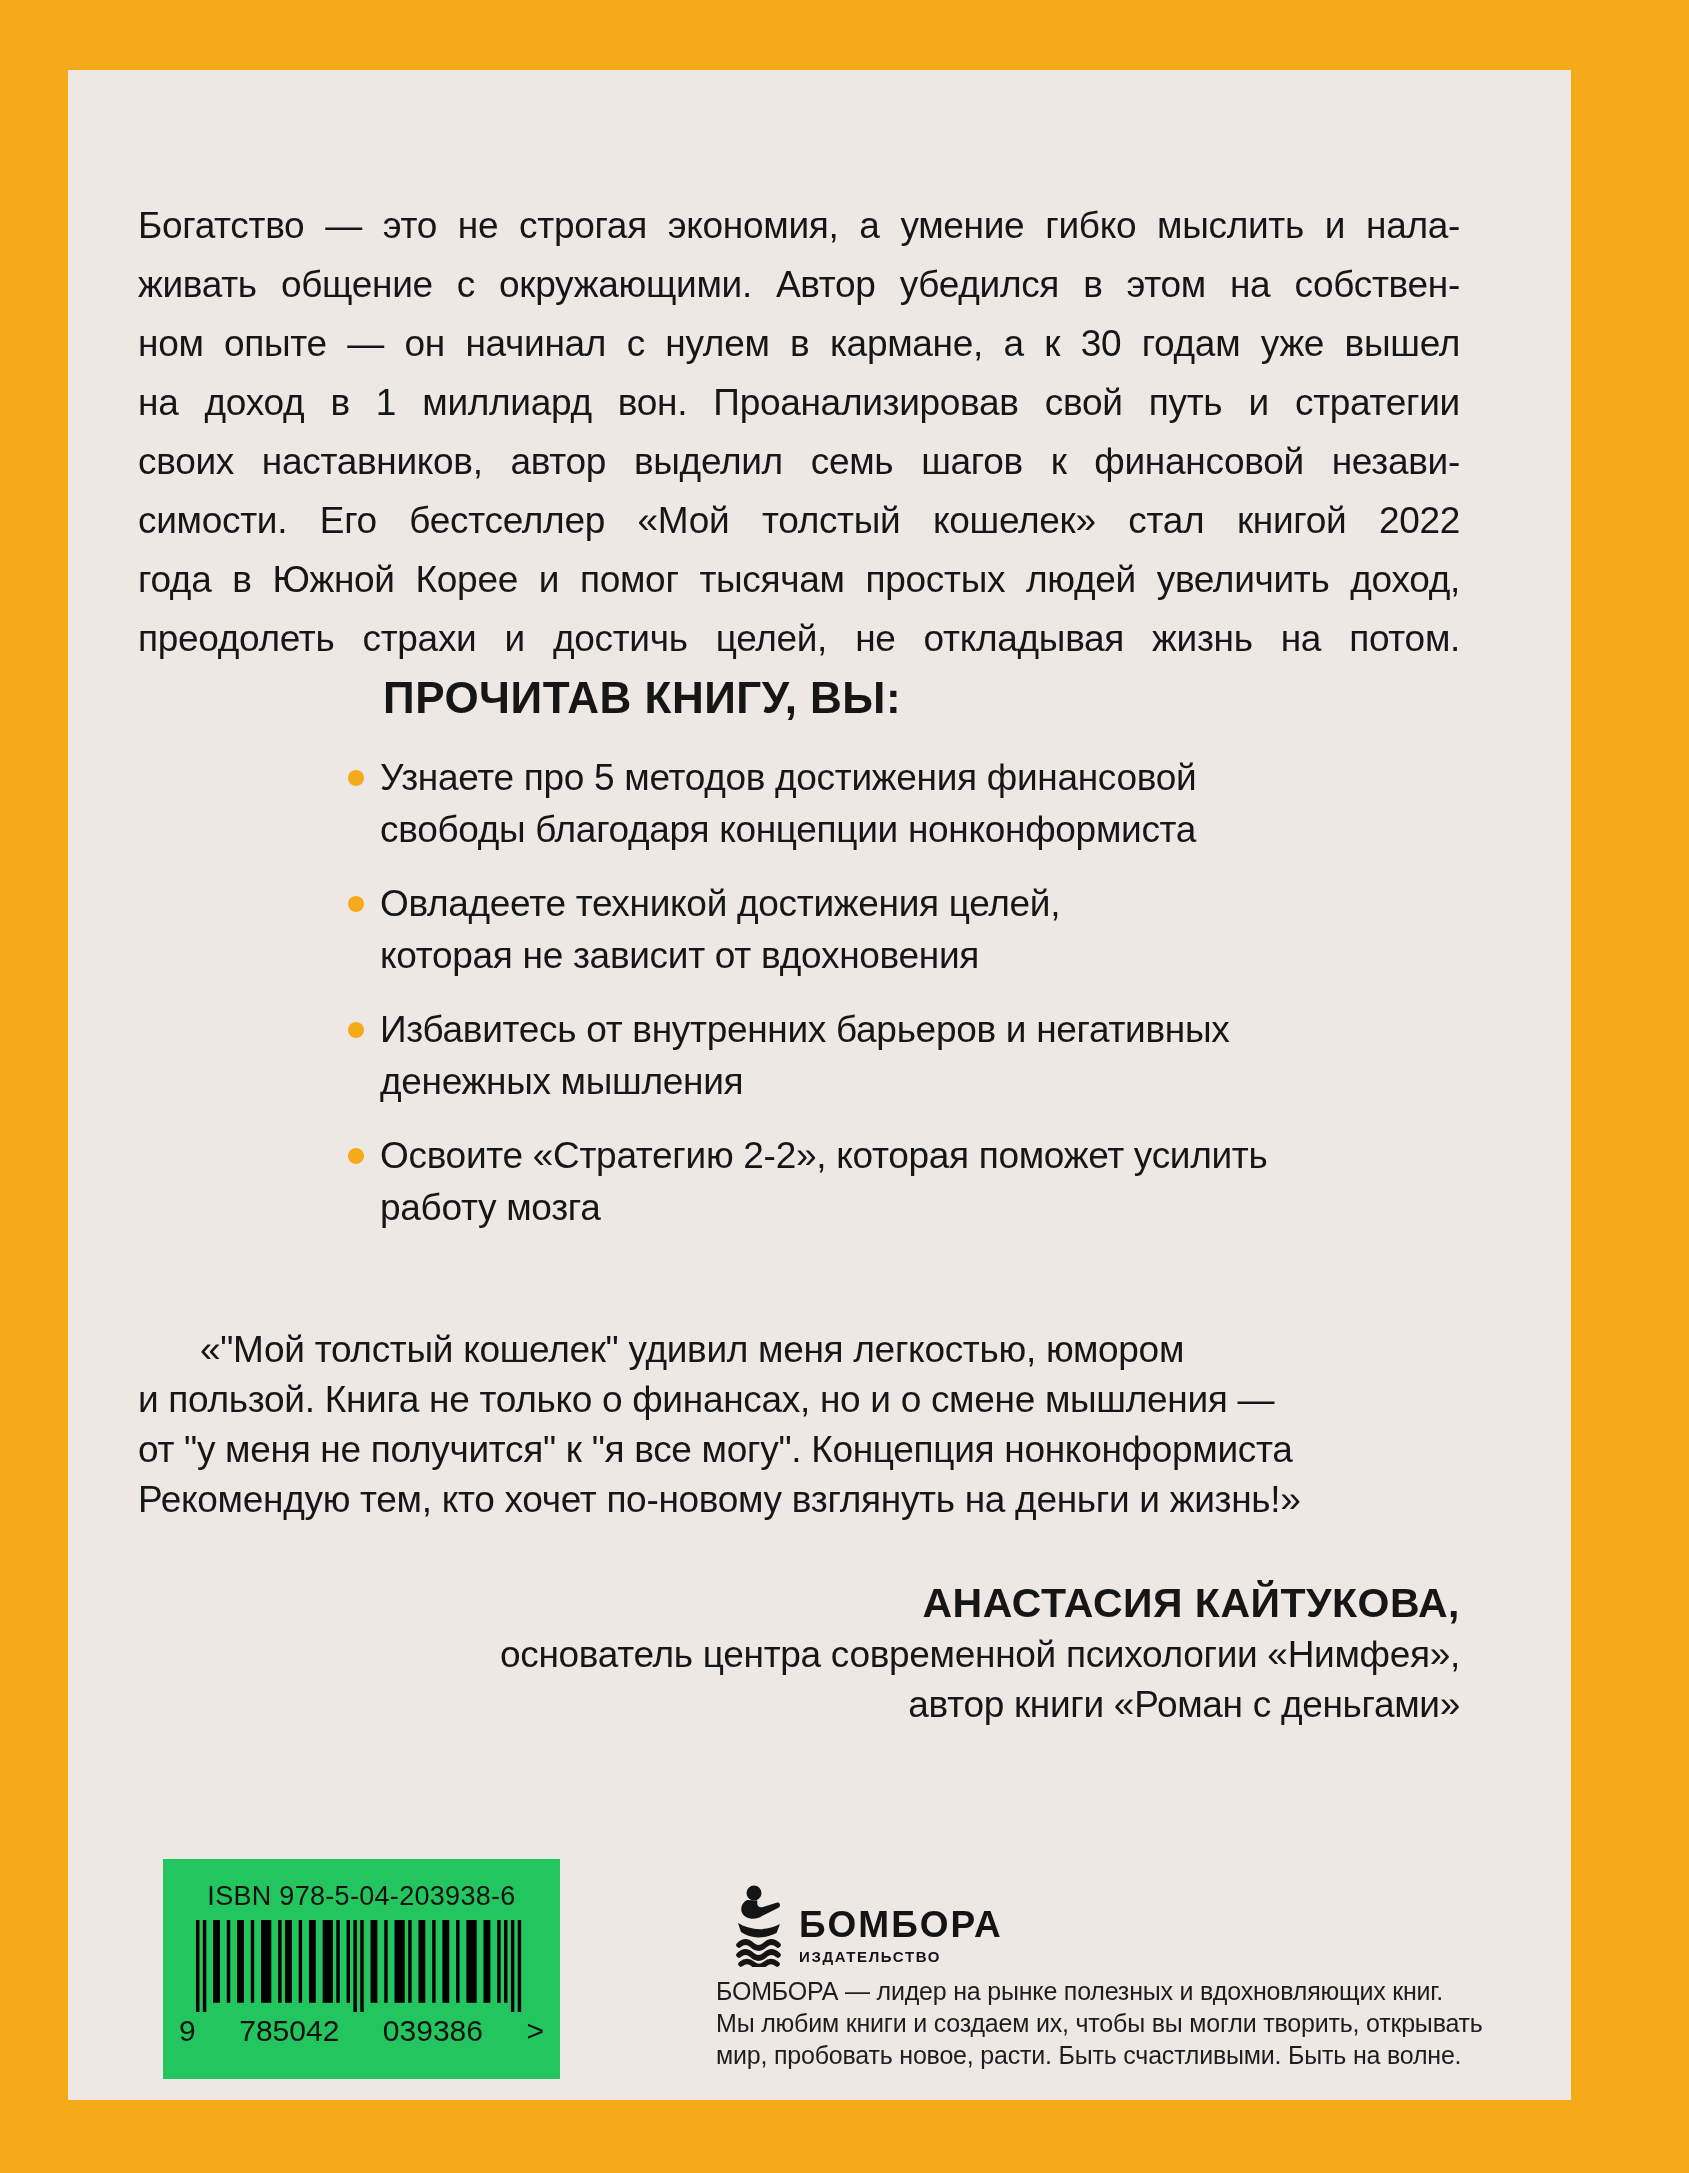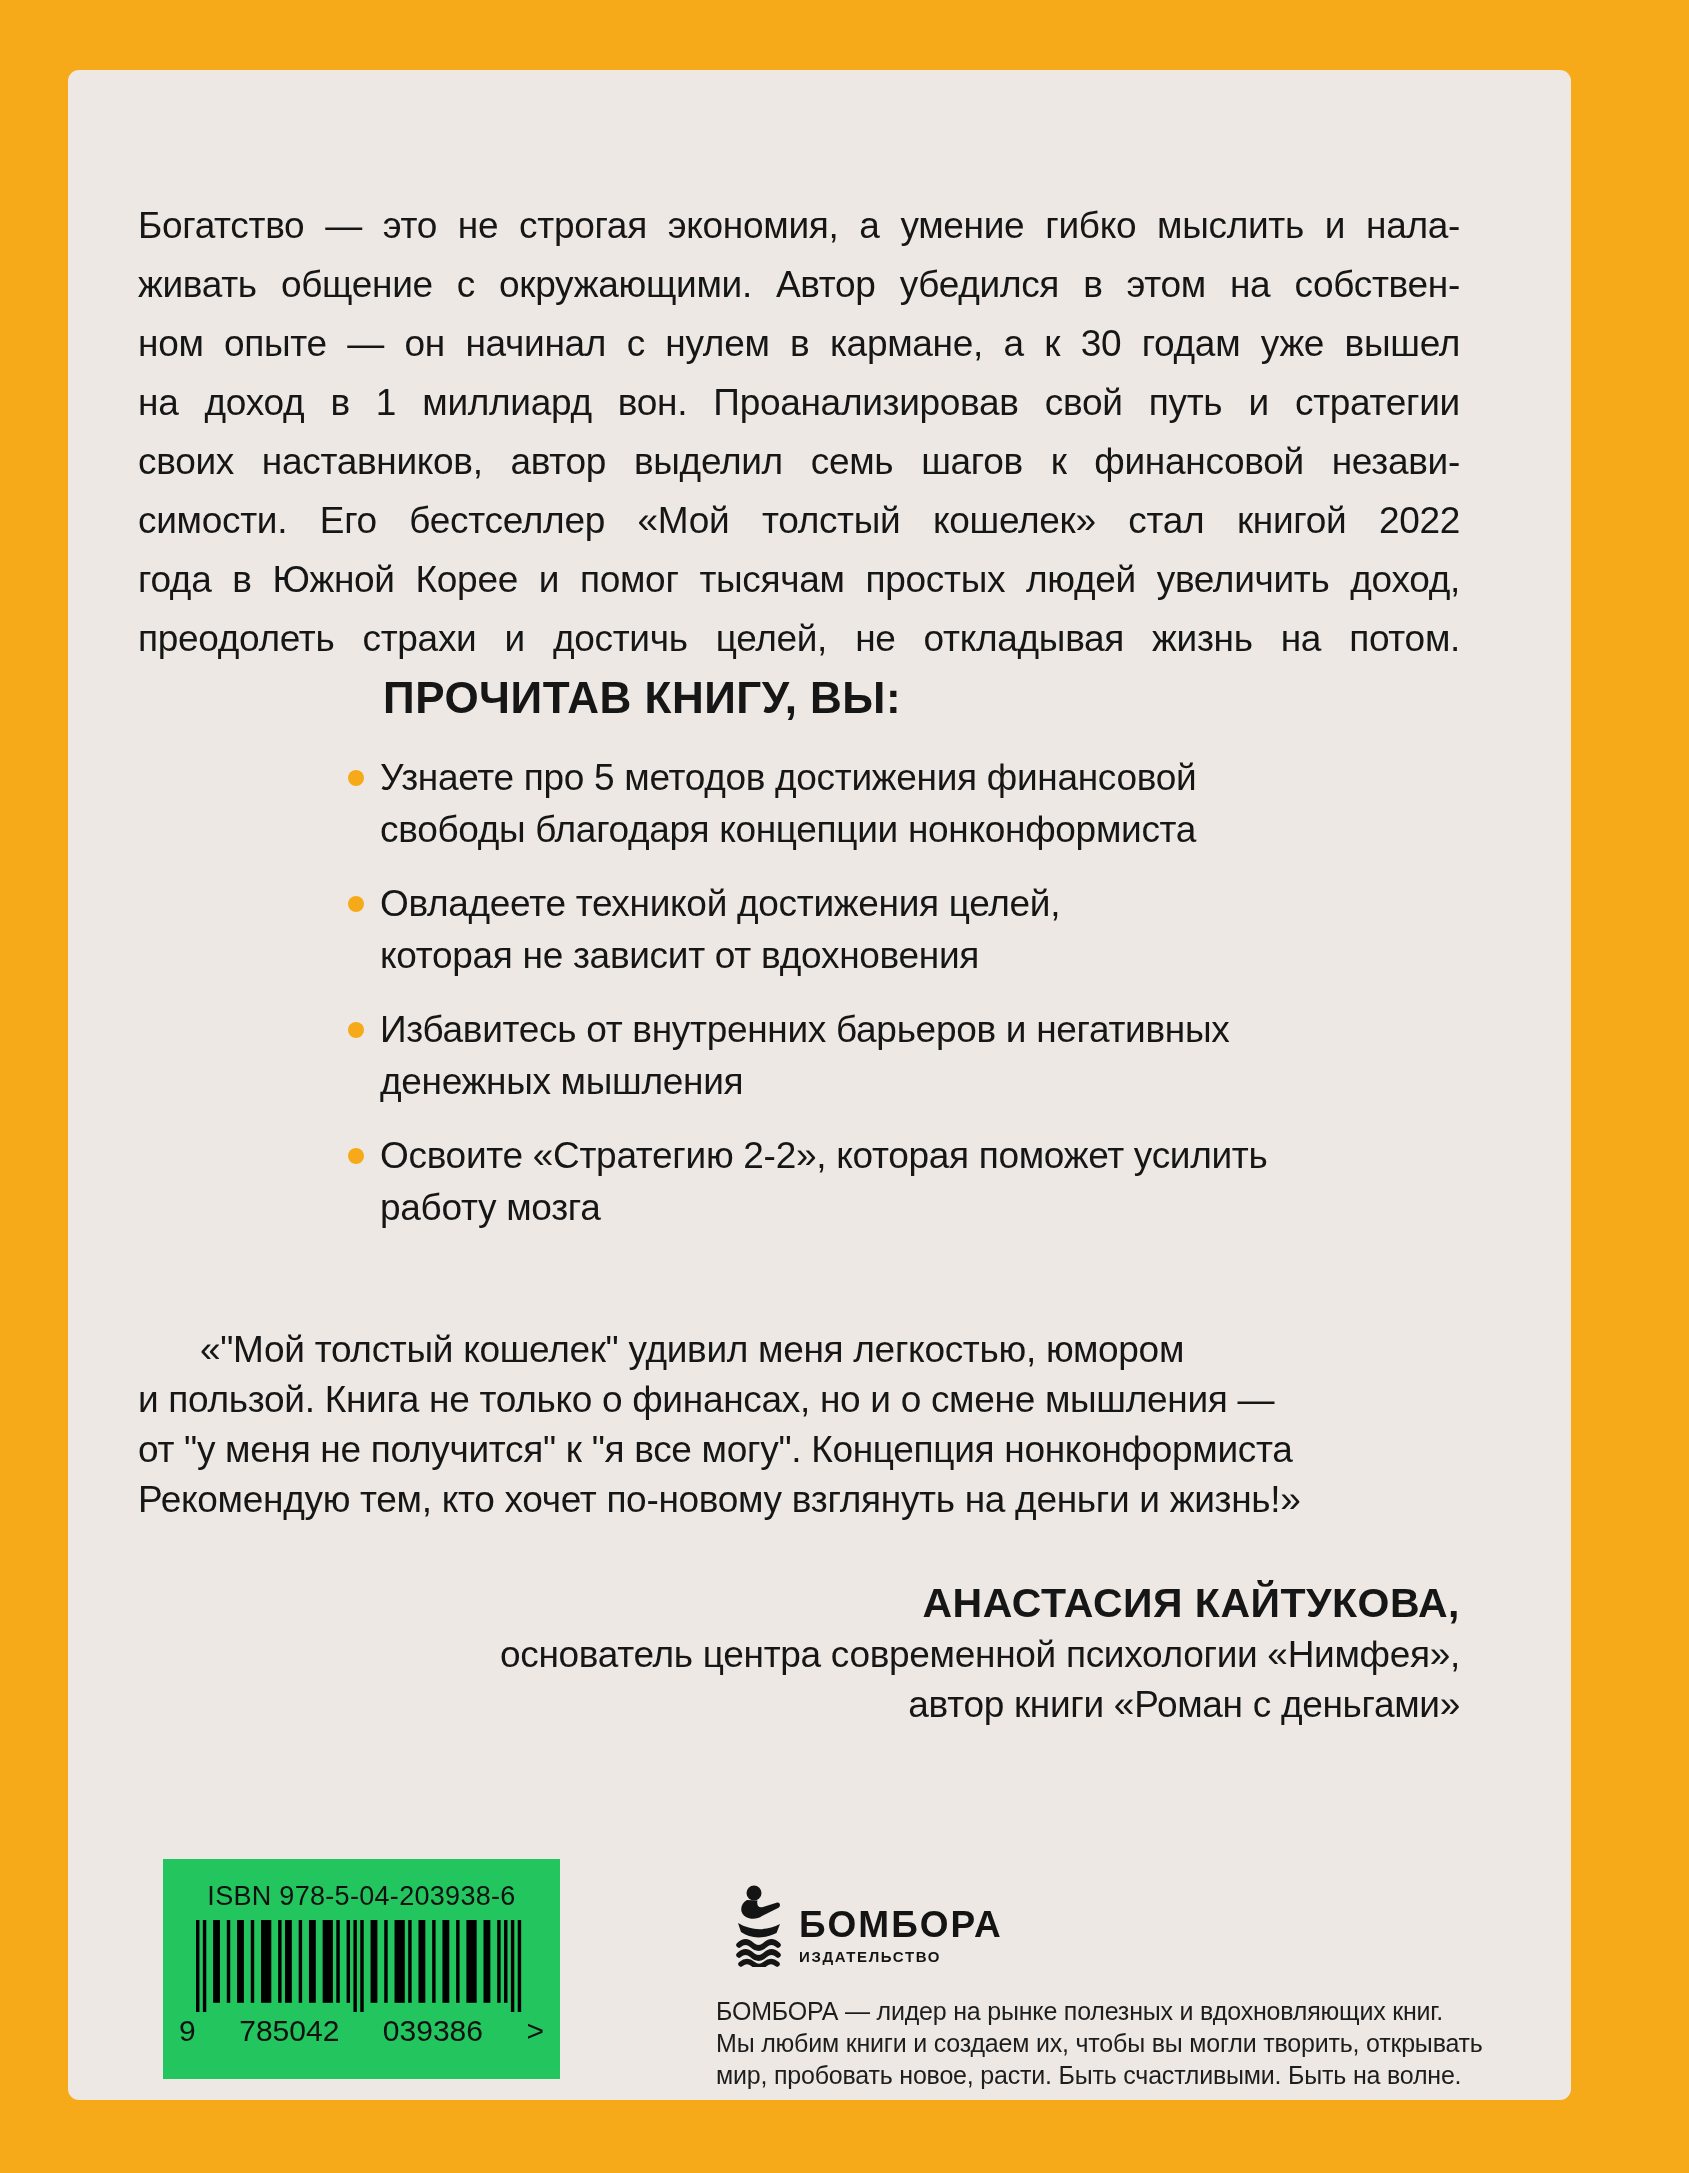--- a/index.html
+++ b/index.html
@@ -8,21 +8,20 @@
     background:#F6AA1A;
     font-family:"Liberation Sans",sans-serif;
     color:#161616;
     position:relative;
     overflow:hidden;
   }
   .panel{
     position:absolute;left:68px;top:70px;
     width:1503px;height:2030px;
     background:#EDE8E3;
-    border-radius:11px;
   }
   
   .intro{
     position:absolute;left:70px;top:126px;width:1322px;
     font-size:37px;line-height:59px;letter-spacing:-0.3px;
   }
   .intro .ln{text-align:justify;text-align-last:justify;}
   
   .heading{
     position:absolute;left:315px;top:602px;
@@ -63,21 +62,21 @@
     padding:0 16px;margin-top:2px;
     font-size:30px;color:#111;
   }
   
   .pub{position:absolute;left:648px;top:1813px;width:840px;}
   .logo-row{display:flex;align-items:flex-end;margin-left:17px;height:84px;}
   .logo-icon{width:52px;height:82px;flex:0 0 auto;}
   .logo-text{margin-left:14px;padding-bottom:2px;}
   .pub-name{font-size:37px;font-weight:bold;letter-spacing:2px;line-height:36px;color:#141414;}
   .pub-tag{font-size:15px;font-weight:bold;letter-spacing:1.6px;margin-top:5px;color:#141414;}
-  .desc{margin-top:28px;font-size:25px;line-height:32px;letter-spacing:-0.2px;color:#1d1d1d;}
+  .desc{margin-top:8px;font-size:25px;line-height:32px;letter-spacing:-0.2px;color:#1d1d1d;}
 </style>
 </head>
 <body>
 
 <div class="panel">
 
   <div class="intro">
     <div class="ln">Богатство — это не строгая экономия, а умение гибко мыслить и нала-</div>
     <div class="ln">живать общение с окружающими. Автор убедился в этом на собствен-</div>
     <div class="ln">ном опыте — он начинал с нулем в кармане, а к 30 годам уже вышел</div>

